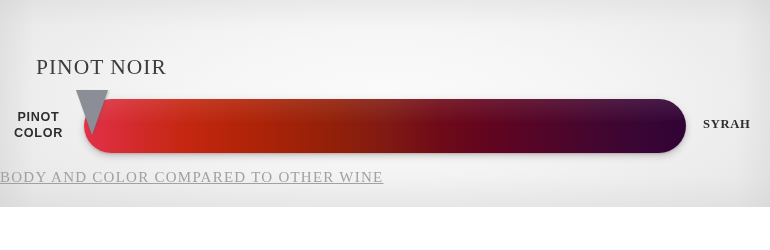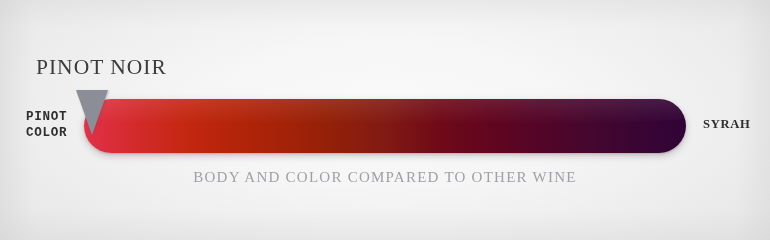--- a/index.html
+++ b/index.html
@@ -9,21 +9,21 @@
   body {
     width: 770px;
     height: 250px;
     overflow: hidden;
     font-family: "Liberation Serif", serif;
   }
 
   #stage {
     position: relative;
     width: 770px;
-    height: 240px;
+    height: 207px;
     background-color: #efefef;
     background-image:
       radial-gradient(ellipse 62% 78% at 50% 46%, #fafafa 0%, #f6f6f6 38%, #eeeeee 72%, #e7e7e7 100%);
     overflow: hidden;
   }
 
   
   #edge-shade-left {
     position: absolute;
     left: 0; top: 0;
@@ -64,29 +64,28 @@
     color: #3c3c3c;
     white-space: nowrap;
     line-height: 1;
   }
 
   
   #axis-label-left {
     position: absolute;
     left: 14px;
     top: 110px;
-    font-family: Liberation Mono, monospace;
+    font-family: Liberation Sans, sans-serif;
     font-size: 12.6px;
     font-weight: bold;
     letter-spacing: 0.7px;
     color: #2e2e2e;
     line-height: 15.5px;
     text-align: center;
     white-space: nowrap;
-    margin-left: 12px;
   }
 
   
   #axis-label-right {
     position: absolute;
     left: 703px;
     top: 117px;
     font-family: "Liberation Serif", serif;
     font-size: 12.6px;
     font-weight: bold;
@@ -144,26 +143,27 @@
     border-top: 45px solid #8b8e97;
     filter: drop-shadow(1px 1px 1px rgba(90,90,95,0.35));
   }
 
   
   #chart-caption {
     position: absolute;
     left: 0;
     top: 169px;
     width: 770px;
-    text-align: center;
+    text-align: left;
     font-family: "Liberation Serif", serif;
     font-size: 15px;
     letter-spacing: 1.25px;
     color: #a0a0a5;
     white-space: nowrap;
+    text-decoration: underline;
   }
 </style>
 </head>
 <body>
 
 <div id="stage">
 
   <div id="edge-shade-top"></div>
   <div id="edge-shade-bottom"></div>
   <div id="edge-shade-left"></div>

